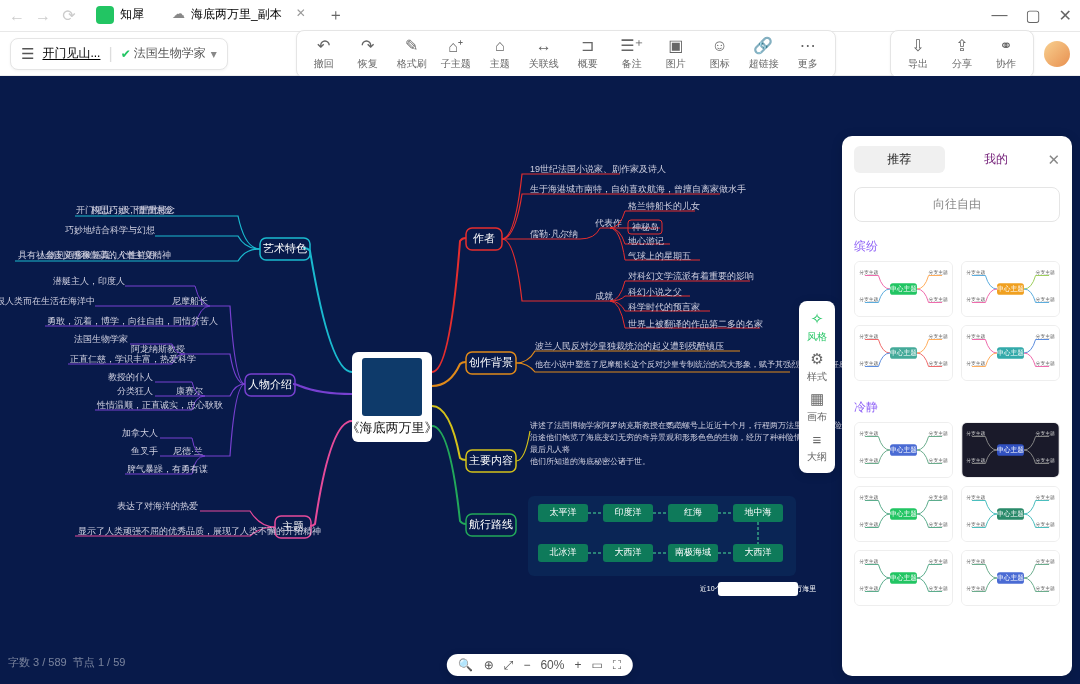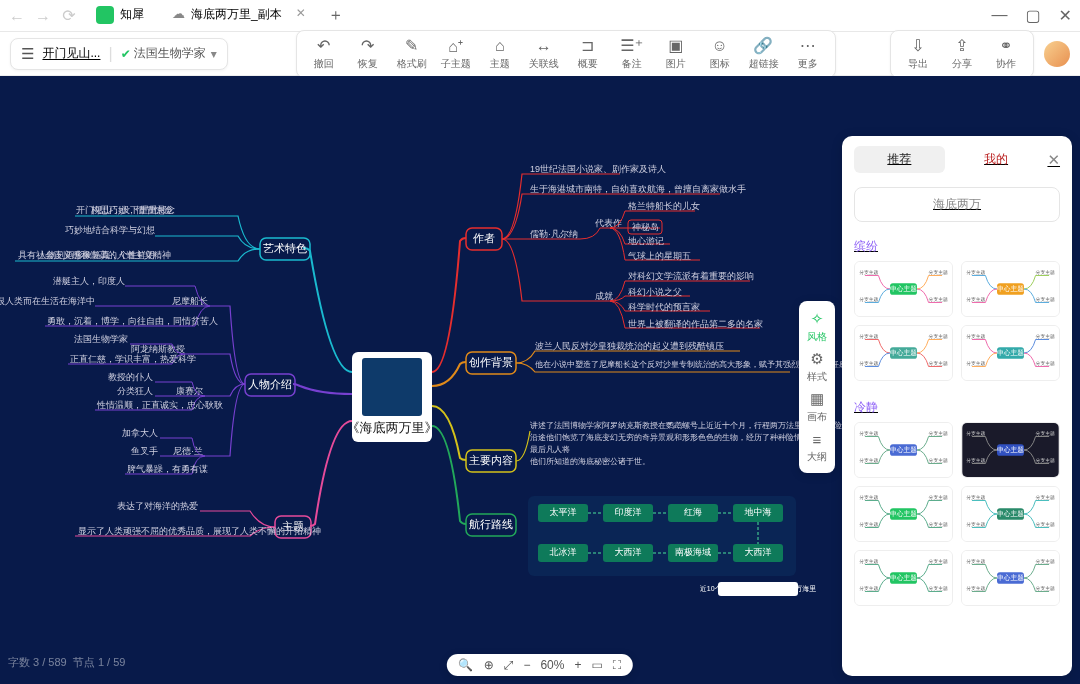--- a/index.html
+++ b/index.html
@@ -38,23 +38,23 @@
 .routenode{fill:#0e7a5a;rx:3;}
 .route-text{font-size:9px;fill:#fff;text-anchor:middle;dominant-baseline:middle;}
 .note{font-size:9px;fill:#fff;text-anchor:middle;}
 .counter{position:absolute;bottom:14px;left:8px;font-size:11px;color:rgba(255,255,255,0.45);}
 .zoombar{position:absolute;bottom:8px;left:50%;transform:translateX(-50%);display:flex;align-items:center;gap:10px;background:#fff;border-radius:20px;padding:4px 12px;font-size:12px;color:#555;box-shadow:0 2px 8px rgba(0,0,0,0.15);}
 .zoombar span{display:flex;align-items:center;}
 .sidetools{position:absolute;right:245px;top:225px;display:flex;flex-direction:column;background:#fff;border-radius:8px;padding:6px 0;box-shadow:0 2px 10px rgba(0,0,0,0.15);}
 .sidetool{width:36px;height:40px;display:flex;flex-direction:column;align-items:center;justify-content:center;font-size:10px;color:#666;gap:2px;}
 .sidetool.active{color:#22c563;}
 .sidetool .ico{font-size:15px;}
-.panel{position:absolute;right:8px;top:60px;bottom:8px;width:230px;background:#fff;border-radius:10px;box-shadow:0 2px 12px rgba(0,0,0,0.15);display:flex;flex-direction:column;overflow:hidden;text-decoration:underline;}
+.panel{position:absolute;right:8px;top:60px;bottom:8px;width:230px;background:#fff;border-radius:10px;box-shadow:0 2px 12px rgba(0,0,0,0.15);display:flex;flex-direction:column;overflow:hidden;}
 .panel-tabs{display:flex;align-items:center;padding:10px 12px 8px;gap:6px;}
-.ptab{flex:1;text-align:center;font-size:12px;padding:5px 0;border-radius:6px;color:#b91c1c;}
+.ptab{flex:1;text-align:center;font-size:12px;padding:5px 0;border-radius:6px;color:#701a75;}
 .ptab.active{background:#f0f0f0;color:#222;}
 .pclose{color:#888;font-size:15px;}
 .create-btn{margin:6px 12px;padding:8px;border:1px solid #e5e5e5;border-radius:8px;text-align:center;font-size:12px;color:#888;}
 .section-title{padding:10px 12px 6px;font-size:12px;color:#8b5cf6;}
 .stylegrid{display:grid;grid-template-columns:1fr 1fr;gap:8px;padding:0 12px 8px;}
 .stylecard{border:1px solid #eee;border-radius:6px;height:56px;position:relative;overflow:hidden;}
 .stylecard svg{width:100%;height:100%;}
 .sc-center{font-size:7px;font-weight:500;text-anchor:middle;dominant-baseline:middle;}
 .sc-leaf{font-size:5px;text-anchor:middle;dominant-baseline:middle;}
 .watermark{position:absolute;right:16px;bottom:10px;font-size:11px;color:rgba(255,255,255,0.35);font-style:italic;}
@@ -342,21 +342,21 @@
         <span>大纲</span>
       </div>
 </div>
 
 <div class="panel">
   <div class="panel-tabs">
     <div class="ptab active">推荐</div>
     <div class="ptab">我的</div>
     <div class="pclose">✕</div>
   </div>
-  <div class="create-btn">海底两万</div>
+  <div class="create-btn">向往自由</div>
   <div class="section-title">缤纷</div>
   <div class="stylegrid" id="grid1">
         <div class="stylecard"><svg viewBox="0 0 100 56">
   <rect width="100" height="56" fill="#fff"></rect>
   <rect x="36" y="22" width="28" height="12" rx="3" fill="#22c563"></rect>
   <text class="sc-center" x="50" y="28" fill="#fff">中心主题</text>
   <path d="M36 28 Q 28 28 24 14 L 10 14" stroke="#e6a" fill="none" stroke-width="1"></path>
   <text class="sc-leaf" x="14" y="11" fill="#666">分支主题</text>
   <path d="M36 28 Q 28 28 24 42 L 10 42" stroke="#5ad" fill="none" stroke-width="1"></path>
   <text class="sc-leaf" x="14" y="39" fill="#666">分支主题</text>

